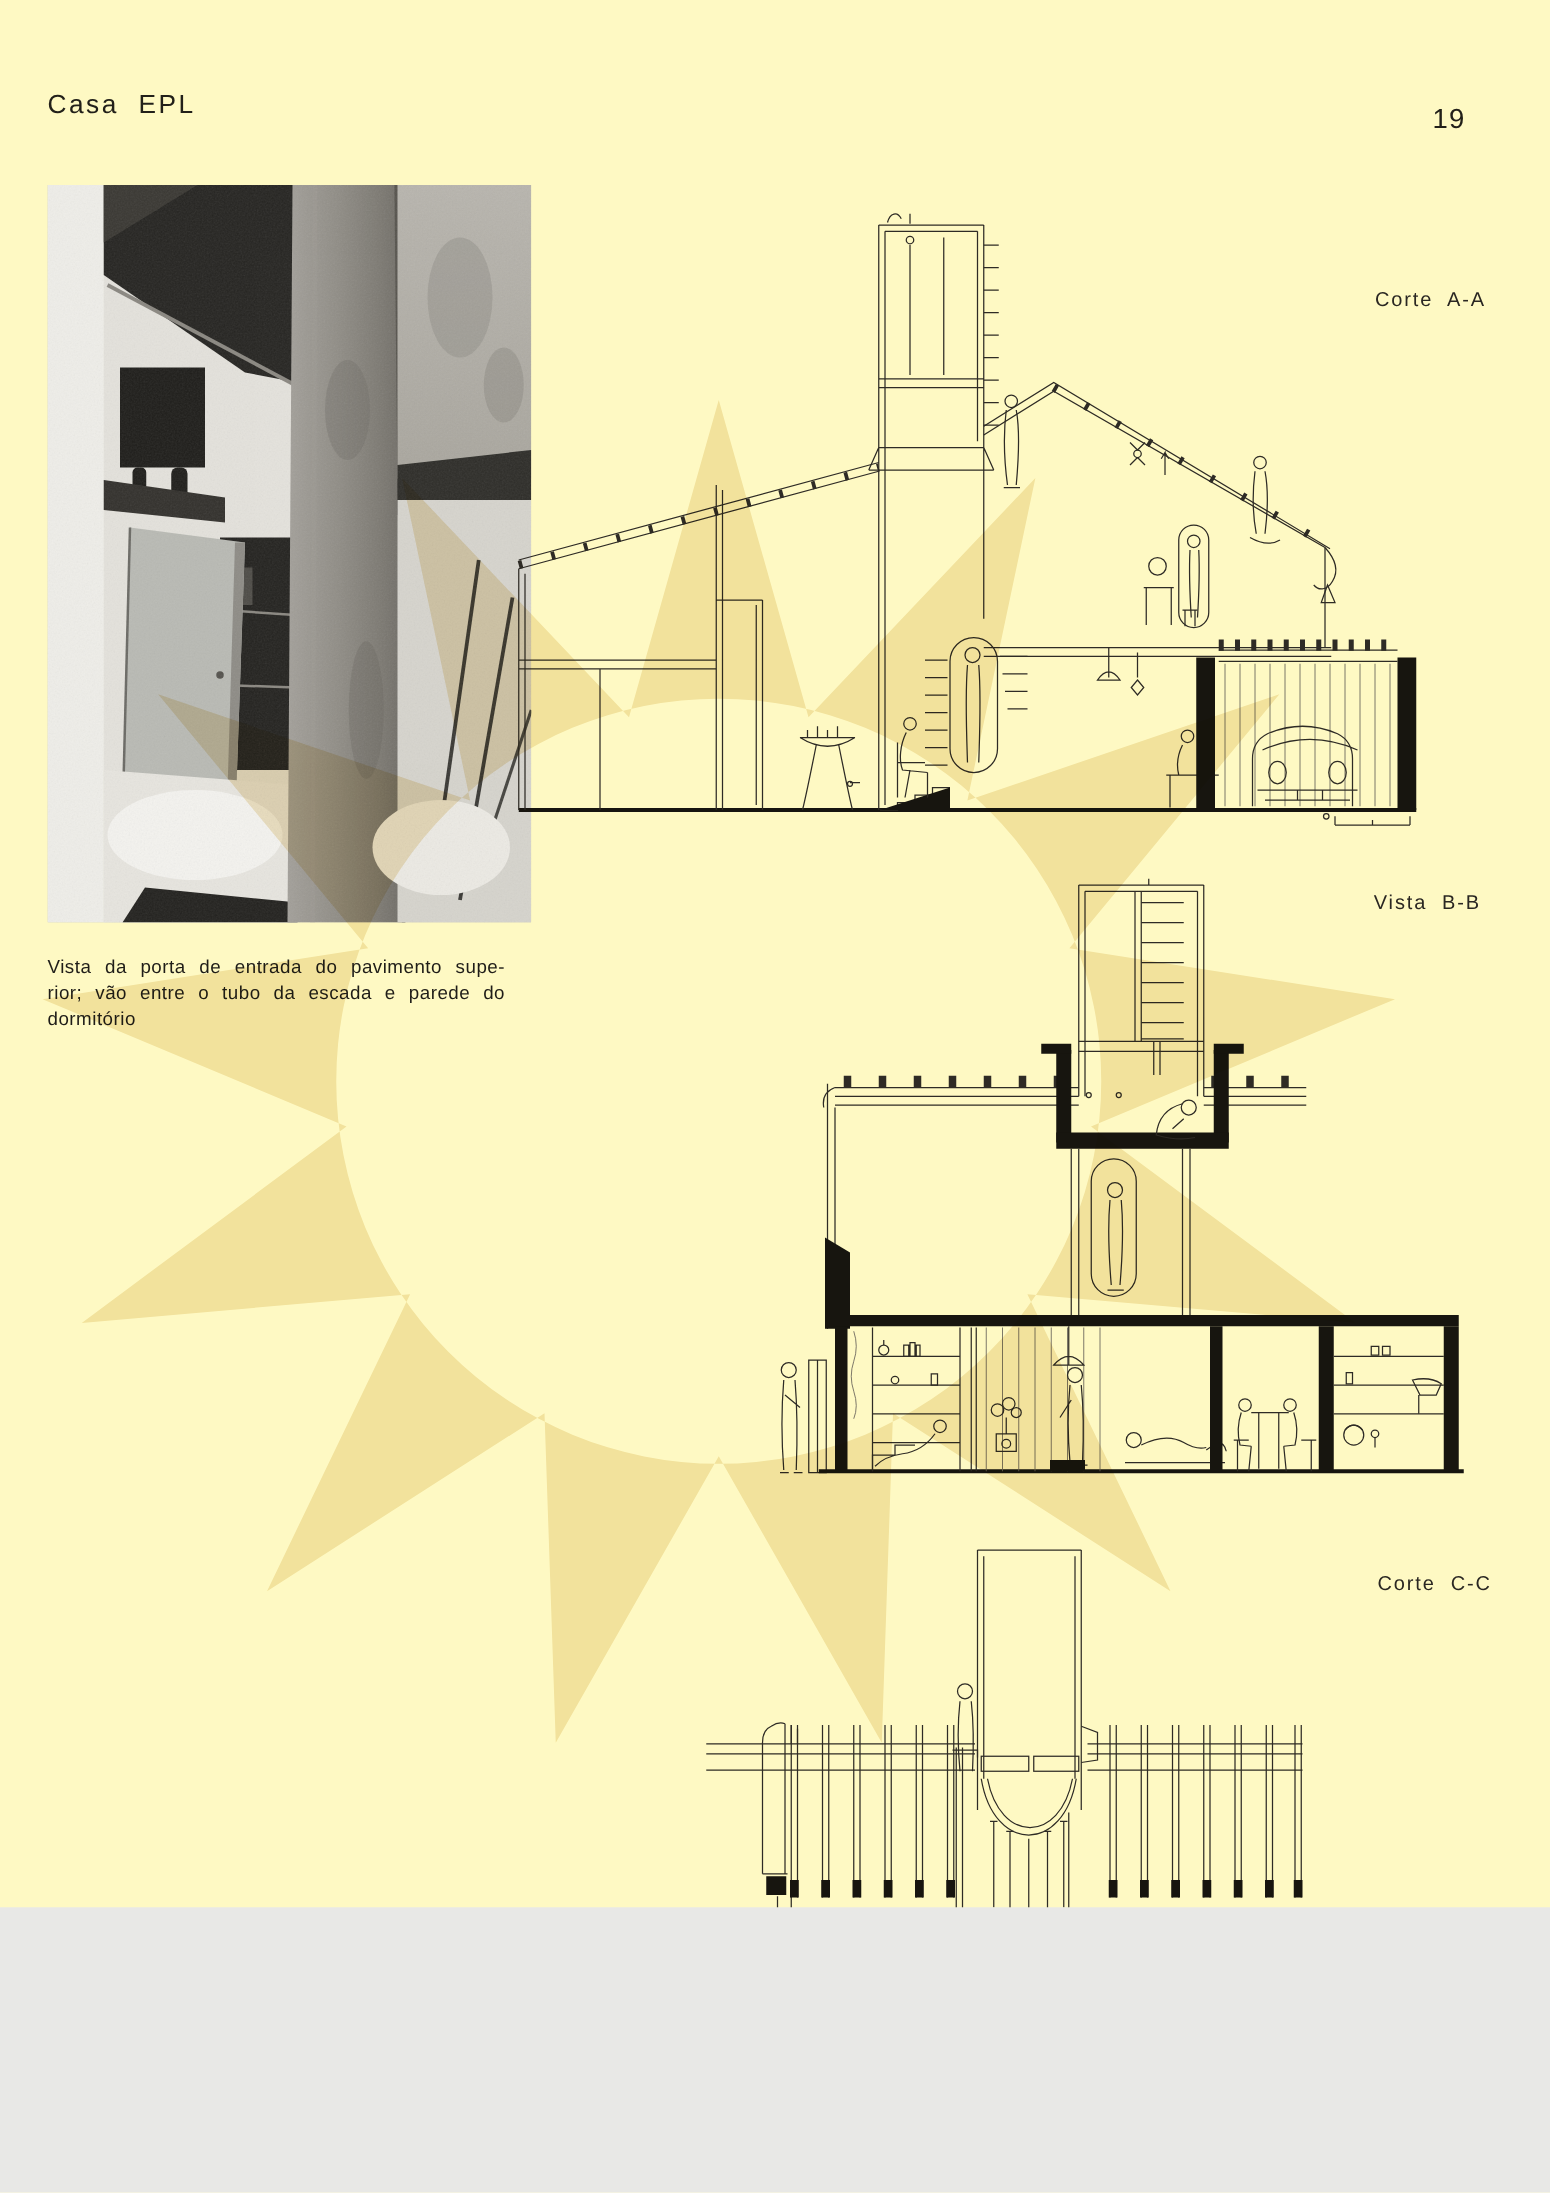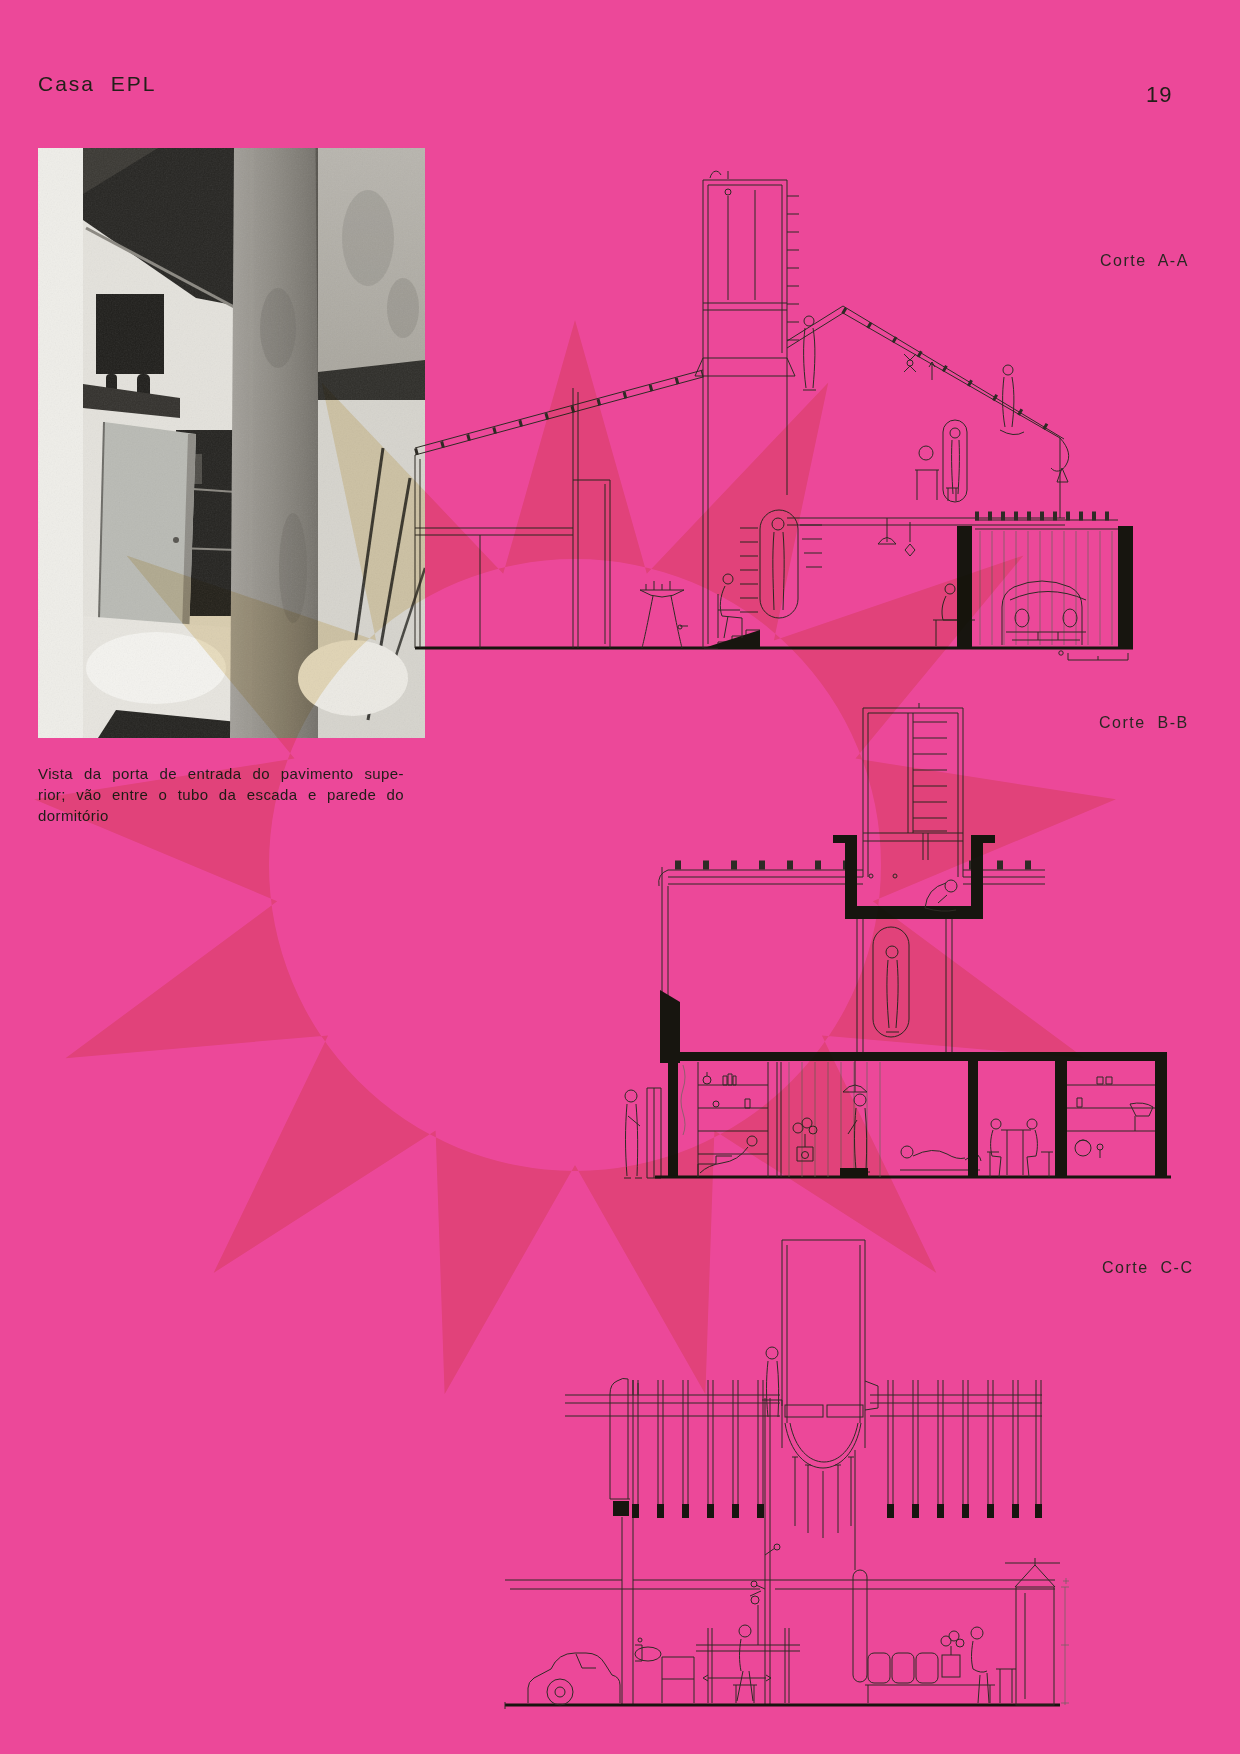--- a/index.html
+++ b/index.html
@@ -1,18 +1,18 @@
 <!DOCTYPE html>
 <html><head>
 <meta charset="utf-8">
 <style>
   html,body{margin:0;padding:0;background:#e8e8e6;}
   .page{
-    position:relative;width:1240px;height:1754px;margin:0 auto;
-    background:#ec4899;overflow:hidden;
+    position:relative;width:1240px;height:1526px;margin:0 auto;
+    background:#fef9c3;overflow:hidden;
     font-family:"Liberation Sans", sans-serif;color:#262420;
   }
   
   .hdr-title{
     position:absolute;left:38px;top:72px;font-size:21px;letter-spacing:2px;
     word-spacing:8px;color:#222019;
   }
   .hdr-page{
     position:absolute;left:1146px;top:72px;font-size:22px;letter-spacing:1px;color:#222019;margin-top:10px;
   }
@@ -22,21 +22,21 @@
   .caption{
     position:absolute;left:38px;top:763px;width:366px;
     font-size:15px;line-height:21px;letter-spacing:.4px;color:#1f1d18;
   }
   .cap-line{text-align:justify;text-align-last:justify;}
   .cap-line:last-child{text-align-last:left;}
   
   .corte-label{
     position:absolute;font-size:16px;letter-spacing:1.5px;color:#2a2722;white-space:pre;
   }
-  #lblA{left:1100px;top:252px;}
+  #lblA{left:1100px;top:232px;}
   #lblB{left:1099px;top:714px;}
   #lblC{left:1102px;top:1259px;text-align:right;}
   
   svg.drawing{position:absolute;}
   #svgA{left:410px;top:148px;}
   #svgB{left:555px;top:700px;}
   #svgC{left:450px;top:1233px;}
   svg.drawing path, svg.drawing line, svg.drawing rect, svg.drawing circle,
   svg.drawing ellipse, svg.drawing polyline{
     fill:none;stroke:#2e2b25;stroke-width:1;stroke-linecap:butt;stroke-linejoin:miter;
@@ -128,21 +128,21 @@
     <rect width="387" height="590" filter="url(#grain)" opacity=".4"></rect>
   </svg>
 
   <div class="caption">
     <div class="cap-line">Vista da porta de entrada do pavimento supe-</div>
     <div class="cap-line">rior; vão entre o tubo da escada e parede do</div>
     <div class="cap-line">dormitório</div>
   </div>
 
   <div class="corte-label" id="lblA">Corte  A-A</div>
-  <div class="corte-label" id="lblB">Corte  B-B</div>
+  <div class="corte-label" id="lblB">Vista  B-B</div>
   <div class="corte-label" id="lblC">Corte  C-C</div>
 
   <svg id="svgA" class="drawing" viewBox="0 0 730 520" width="730" height="520">
 
     <path class="hv" d="M5,500 H723"></path>
 
     <path d="M5,307 V500 M10,311 V500 M5,380 H163 M5,387 H163 M70,387 V500
              M163,240 V500 M168,244 V500 M163,332 H200 M200,332 V500 M195,336 V496"></path>
 
     <path d="M5,307 L293,229 M5,300 L293,222"></path>

